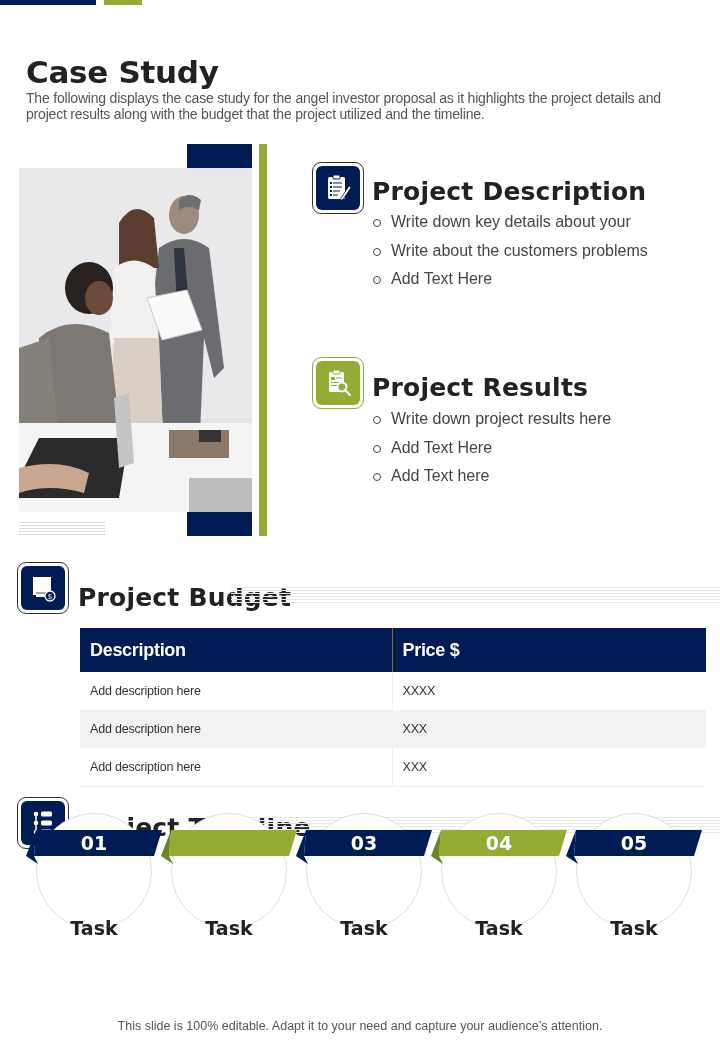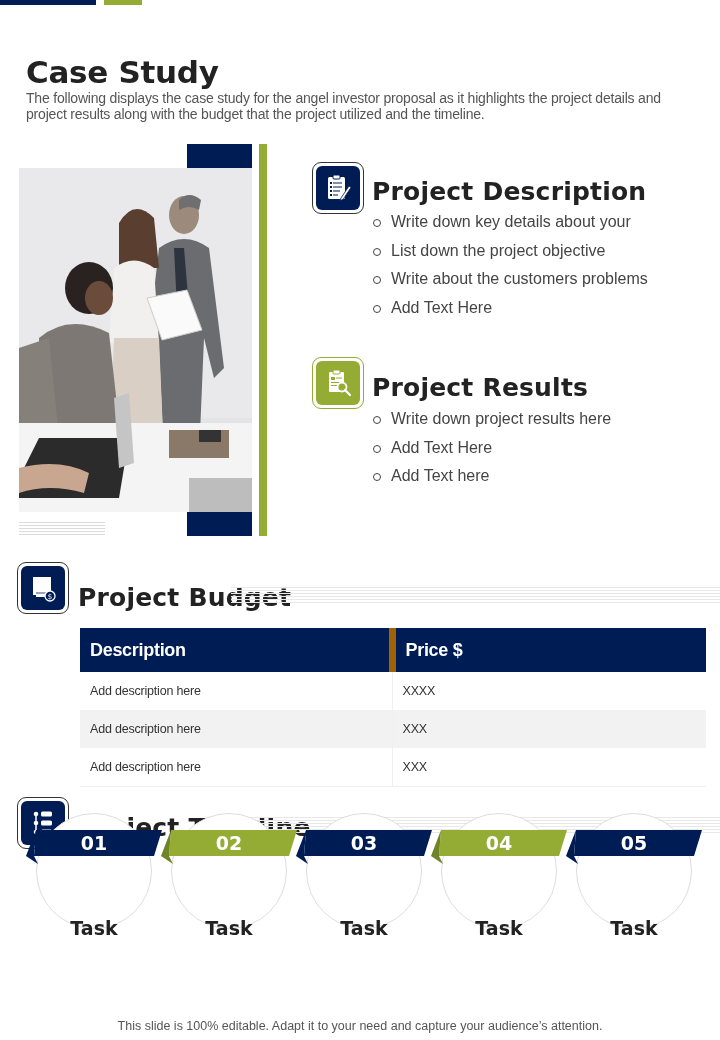--- a/index.html
+++ b/index.html
@@ -32,21 +32,21 @@
     .bullets { position: absolute; list-style: none; font-size: 16px; color: #444; }
     .bullets li { position: relative; padding-left: 20px; line-height: 28.7px; }
     .bullets li .dot { position: absolute; left: 2px; top: 11px; width: 8px; height: 8px; border: 1.3px solid #444; border-radius: 50%; }
 
     .stripe-lines { position: absolute; height: 16px;
       background: repeating-linear-gradient(to bottom, #e8e8e8 0, #e8e8e8 1px, transparent 1px, transparent 3px); }
 
     
     .budget-table { position: absolute; left: 80px; top: 628px; width: 626px; border-collapse: collapse; font-size: 13px; }
     .budget-table th { background: #001c54; color: #fff; text-align: left; font-size: 18px; font-weight: bold; height: 44px; padding-left: 10px; letter-spacing: -0.3px; }
-    .budget-table th + th { border-left: 7px solid #a16207; }
+    .budget-table th + th { border-left: 1px solid #a16207; }
     .budget-table td { height: 38px; padding-left: 10px; color: #333; font-size: 12.5px; letter-spacing: -0.2px; }
     .budget-table td + td { border-left: 1px solid #f0f0f0; }
     .budget-table tr.alt td { background: #f2f2f2; }
     .budget-table tr.last td { border-bottom: 1px solid #eee; }
 
     
     .task { position: absolute; top: 813px; width: 116px; height: 116px; }
     .task .circle { position: absolute; left: 0; top: 0; width: 116px; height: 116px; border-radius: 50%; border: 1px solid #dedede; background: #fff; }
     .task .ribbon { position: absolute; left: -10px; top: 17px; width: 136px; height: 26px; }
     .task .ribbon svg { position: absolute; left: 0; top: 0; }
@@ -118,21 +118,20 @@
         <rect x="7" y="21" width="2" height="2"></rect>
           <rect x="10" y="21.5" width="5" height="1"></rect>
       </g>
       <path d="M18 25 l8 -12 l2 1.5 l-8 12 l-3 1z" fill="#fff" stroke="#001c54" stroke-width="0.8"></path>
     </svg>
   </div>
 </div>
 <h2 class="sec-title" style="left:372px; top:177px;">Project Description</h2>
 <ul class="bullets" style="left:371px; top:208px; width:300px;">
   <li><span class="dot"></span><span>Write down key details about your</span></li>
-  <li><span class="dot"></span><span>List down the project objective</span></li>
   <li><span class="dot"></span><span>Write about the customers problems</span></li>
   <li><span class="dot"></span><span>Add Text Here</span></li>
 </ul>
 
 <div class="icon-box green" style="left:312px; top:357px;">
   <div class="inner">
     <svg width="30" height="30" viewBox="0 0 30 30">
       <rect x="6" y="4" width="15" height="20" rx="1" fill="#fff"></rect>
       <rect x="10" y="2" width="7" height="4" rx="1" fill="#fff" stroke="#94ac34" stroke-width="1"></rect>
       <g fill="#94ac34">
@@ -219,21 +218,20 @@
 </div>
 
 <div class="task" style="left:171px;">
   <div class="circle"></div>
   <div class="ribbon">
     <svg width="136" height="36" viewBox="0 0 136 36">
         <path d="M10 0 H136 L128 26 H8 Z" fill="#94ac34"></path>
         <path d="M0 26 L10 0 L8 26 L12 34 Z" fill="#6f8426"></path>
       </svg>
   </div>
-  <div class="num">02</div>
   <div class="label">Task</div>
 </div>
 
 <div class="task" style="left:306px;">
   <div class="circle"></div>
   <div class="ribbon">
     <svg width="136" height="36" viewBox="0 0 136 36">
         <path d="M10 0 H136 L128 26 H8 Z" fill="#001c54"></path>
         <path d="M0 26 L10 0 L8 26 L12 34 Z" fill="#001c54"></path>
       </svg>

